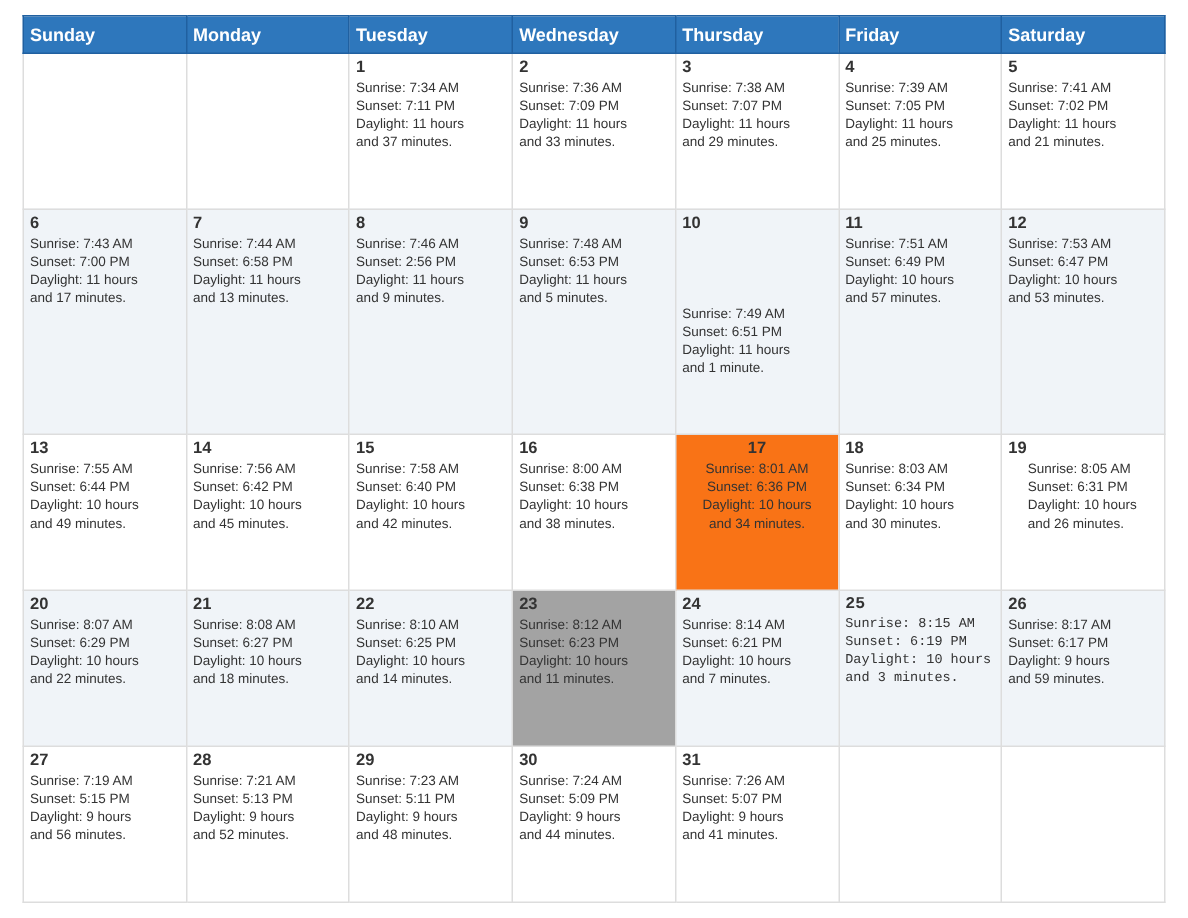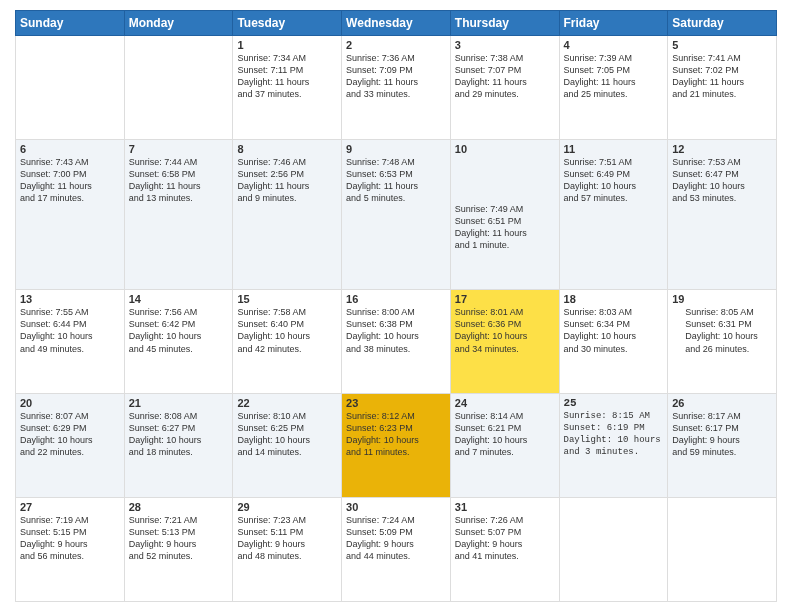--- a/index.html
+++ b/index.html
@@ -217,21 +217,21 @@
 Daylight: 10 hours
 and 42 minutes.</div>
           </td>
           <td style="background-color: rgb(255, 255, 255);">
             <span class="day-number">16</span>
             <div class="day-info" style="white-space: pre-line;">Sunrise: 8:00 AM
 Sunset: 6:38 PM
 Daylight: 10 hours
 and 38 minutes.</div>
           </td>
-          <td style="background-color: #fde047;">
+          <td style="background-color: #f97316; text-align: center;">
             <span class="day-number">17</span>
             <div class="day-info" style="white-space: pre-line;">Sunrise: 8:01 AM
 Sunset: 6:36 PM
 Daylight: 10 hours
 and 34 minutes.</div>
           </td>
           <td style="background-color: rgb(255, 255, 255);">
             <span class="day-number">18</span>
             <div class="day-info" style="white-space: pre-line;">Sunrise: 8:03 AM
 Sunset: 6:34 PM
@@ -261,21 +261,21 @@
 Daylight: 10 hours
 and 18 minutes.</div>
           </td>
           <td style="background-color: rgb(240, 244, 248);">
             <span class="day-number">22</span>
             <div class="day-info" style="white-space: pre-line;">Sunrise: 8:10 AM
 Sunset: 6:25 PM
 Daylight: 10 hours
 and 14 minutes.</div>
           </td>
-          <td style="background-color: #eab308;">
+          <td style="background-color: #a3a3a3;">
             <span class="day-number">23</span>
             <div class="day-info" style="white-space: pre-line;">Sunrise: 8:12 AM
 Sunset: 6:23 PM
 Daylight: 10 hours
 and 11 minutes.</div>
           </td>
           <td style="background-color: rgb(240, 244, 248);">
             <span class="day-number">24</span>
             <div class="day-info" style="white-space: pre-line;">Sunrise: 8:14 AM
 Sunset: 6:21 PM

